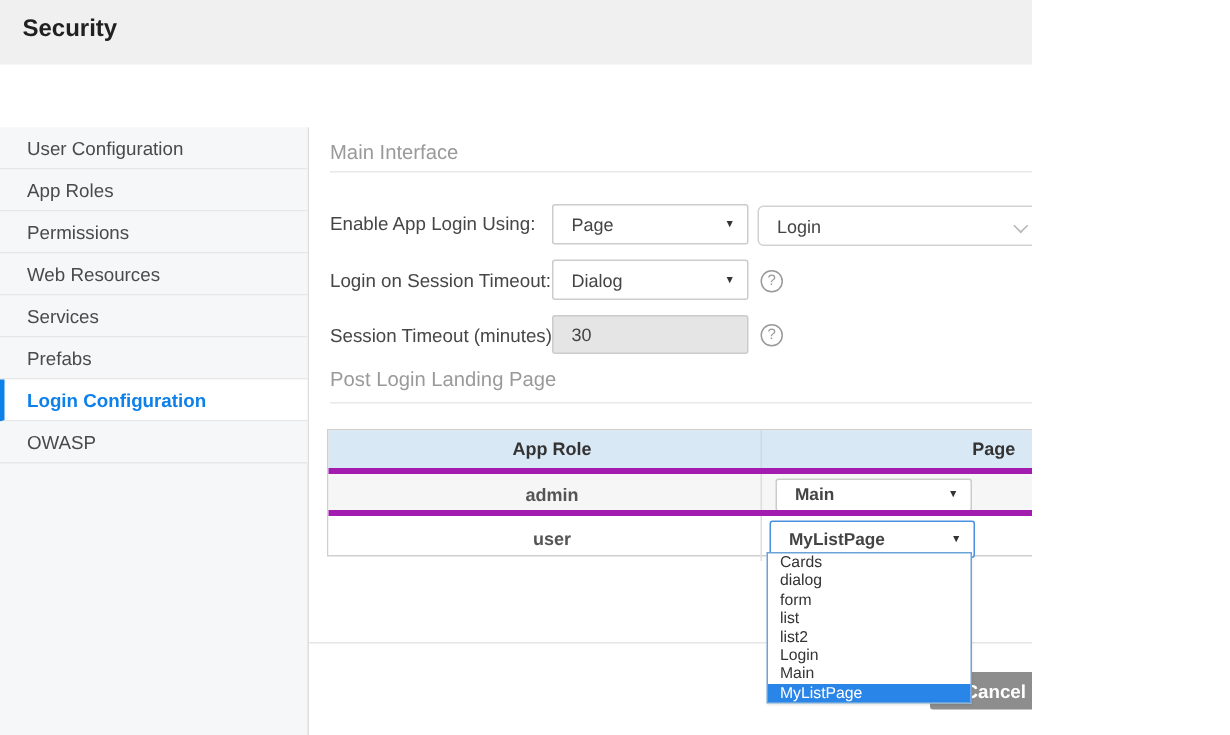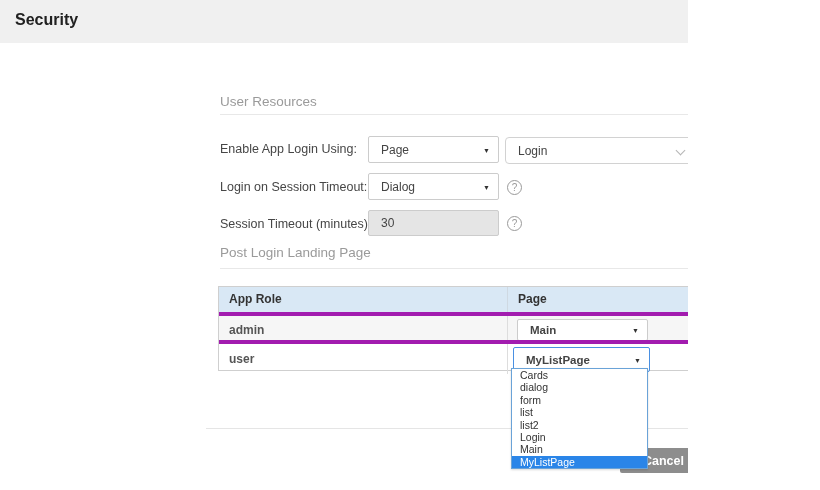--- a/index.html
+++ b/index.html
@@ -107,21 +107,21 @@
   }
   .text-input {
     position: absolute; border: 1px solid #cccccc; border-radius: 2px;
     background: #e5e5e5; font-size: 12px; color: #444; padding-left: 12px;
     font-family: Liberation Sans, sans-serif; outline: none;
   }
 
   
   .table {
     position: absolute; left: 218px; top: 286px; width: 590px;
-    border: 1px solid #cfcfcf; font-size: 12px;
+    border: 1px solid #cfcfcf; font-size: 12px; text-align: center;
   }
   .t-header { display: flex; height: 25px; background: #d9e8f5; }
   .t-header .cell { font-weight: bold; color: #333; line-height: 25px; }
   .t-row { display: flex; border-top: 4px solid #a21caf; position: relative; font-weight: bold; }
   .t-row.alt { background: #f6f6f6; }
   .cell { padding-left: 10px; }
   .cell.c1 { width: 289px; border-right: 1px solid #cfd9e2; }
   .t-row .cell.c1 { border-right: 1px solid #dddddd; }
   .cell.c2 { flex: 1; }
   .row-admin { height: 28px; }
@@ -165,22 +165,32 @@
 <div class="window">
 
   <div class="header">
     <div class="header-title">Security</div>
     <div class="help-icon">?</div>
     <div class="help-label">Help</div>
     <div class="close-icon">×</div>
   </div>
 
 
-
-  <div class="section-title" style="left:220px; top:94px;">User Resources</div>
+  <div class="sidebar">
+    <div class="side-item">User Configuration</div>
+    <div class="side-item">App Roles</div>
+    <div class="side-item">Permissions</div>
+    <div class="side-item">Web Resources</div>
+    <div class="side-item">Services</div>
+    <div class="side-item">Prefabs</div>
+    <div class="side-item selected">Login Configuration</div>
+    <div class="side-item">OWASP</div>
+  </div>
+
+  <div class="section-title" style="left:220px; top:94px;">Main Interface</div>
   <div class="section-rule" style="left:220px; top:114px;"></div>
 
   <div class="form-label" style="top:142px;">Enable App Login Using:</div>
   <div class="sel" style="left:368px; top:136px; width:131px; height:27px;">
     <span class="sel-text">Page</span>
     <span class="arrow">▼</span>
   </div>
   <div class="combo" style="left:505px; top:137px; width:192px; height:27px;">
     <span class="sel-text">Login</span>
     <span class="chevron"></span>

